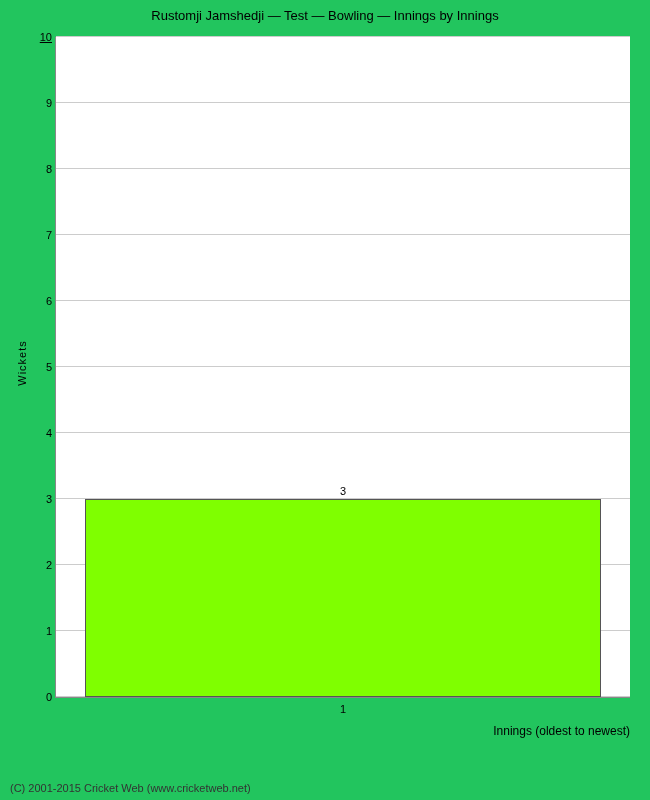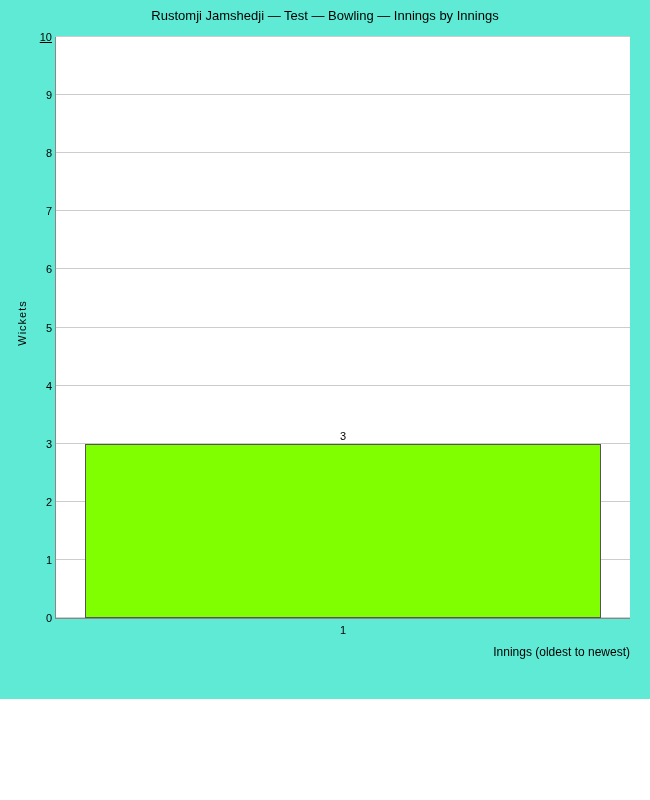--- a/index.html
+++ b/index.html
@@ -6,22 +6,22 @@
     body {
       width: 650px;
       height: 800px;
       background: #ffffff;
       font-family: Arial, sans-serif;
       font-size: 12px;
       overflow: hidden;
     }
     .chart-container {
       width: 650px;
-      height: 699px;
-      background: #5eead4;
+      height: 800px;
+      background: #22c55e;
       position: relative;
       display: flex;
       flex-direction: column;
     }
     .chart-title {
       text-align: center;
       font-size: 13px;
       padding: 8px 10px 4px;
       font-weight: normal;
     }
@@ -107,13 +107,14 @@
         <div style="position: absolute; bottom: 100%; left: -32px; font-size: 11px; transform: translateY(50%); text-align: right; width: 28px; text-decoration: underline;">10</div>
         <div class="bar-green" style="position: absolute; left: 5%; width: 90%; bottom: 0%; height: 30%; background: rgb(127, 255, 0); border: 1px solid rgb(85, 85, 85);"></div>
         <div style="position: absolute; left: 50%; bottom: 30%; transform: translate(-50%, -2px); font-size: 11px;">3</div>
         <div style="position: absolute; bottom: -18px; left: 50%; transform: translateX(-50%); font-size: 11px;">1</div>
       </div>
 
     <div style="position:absolute; bottom:0; right:10px; font-size:12px;">Innings (oldest to newest)</div>
 
   </div>
 
+  <div class="footer">(C) 2001-2015 Cricket Web (www.cricketweb.net)</div>
 </div>
 
 </body></html>

